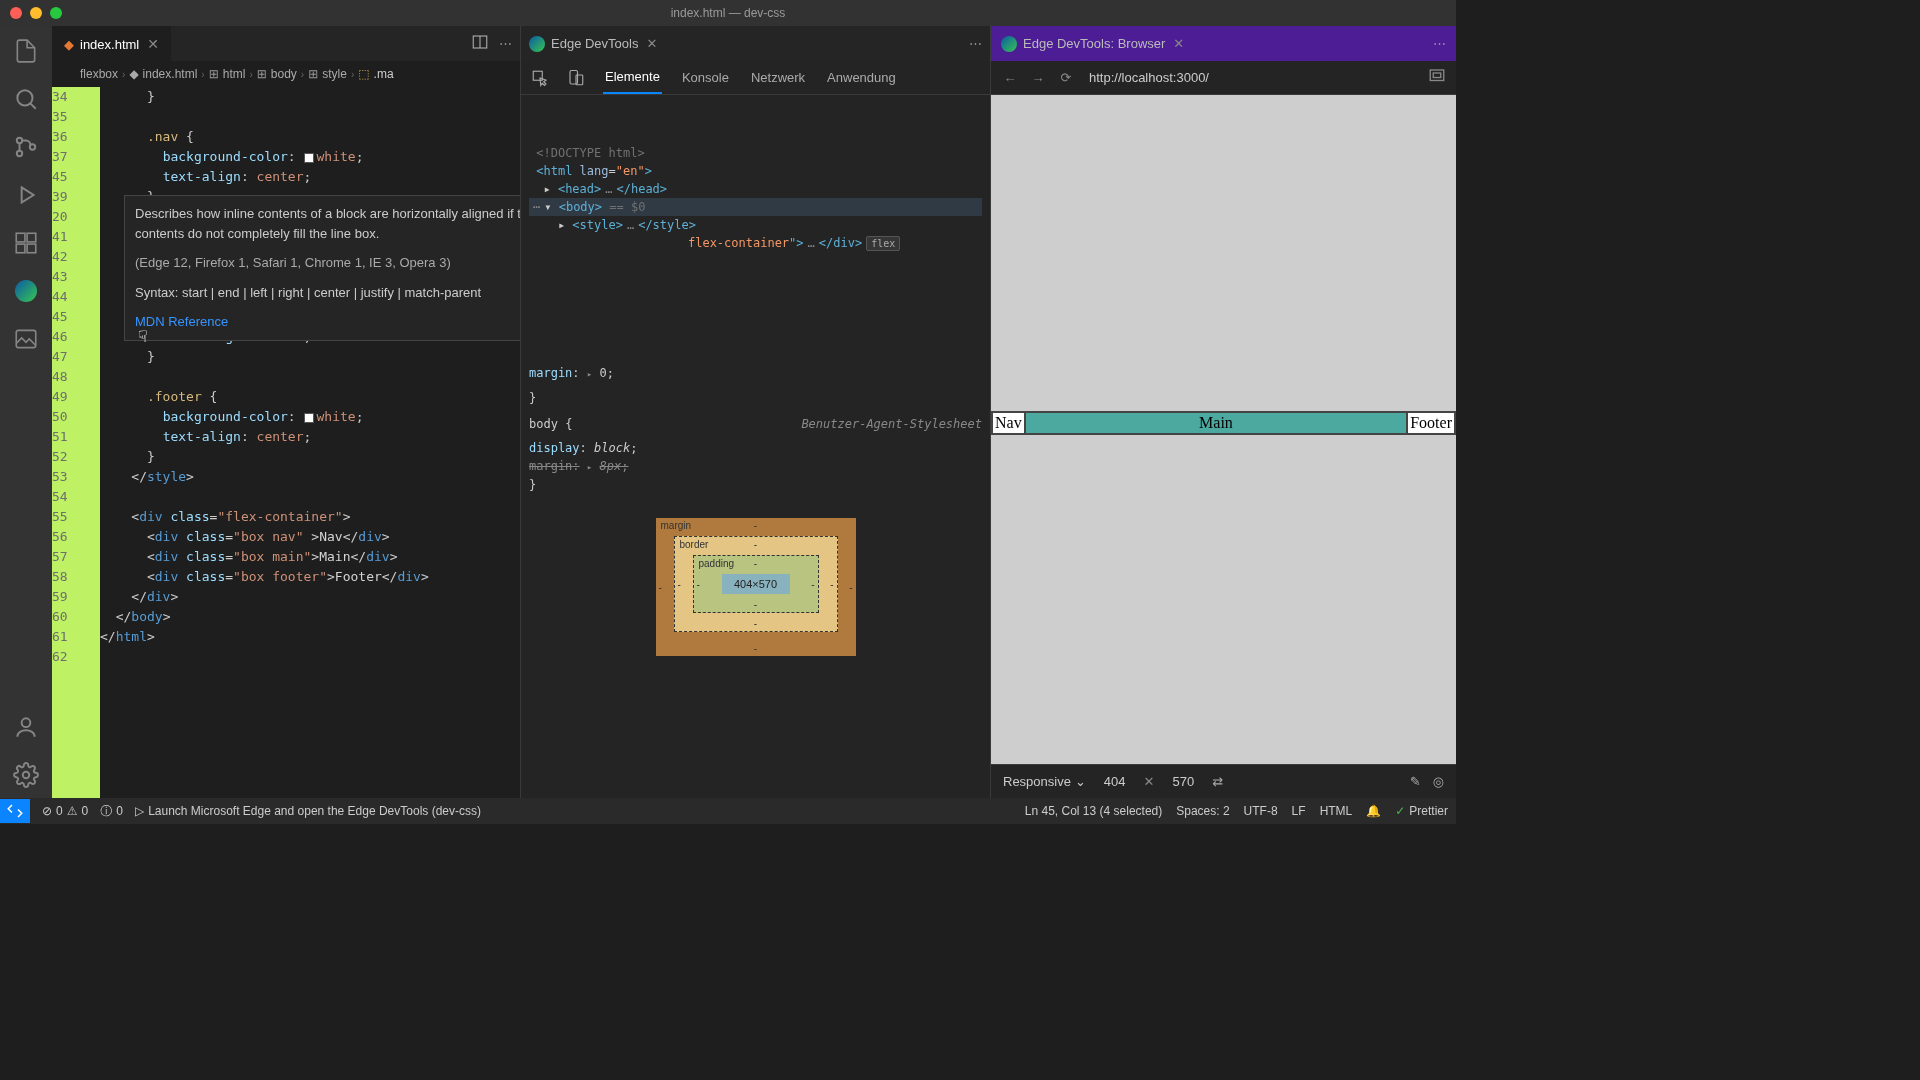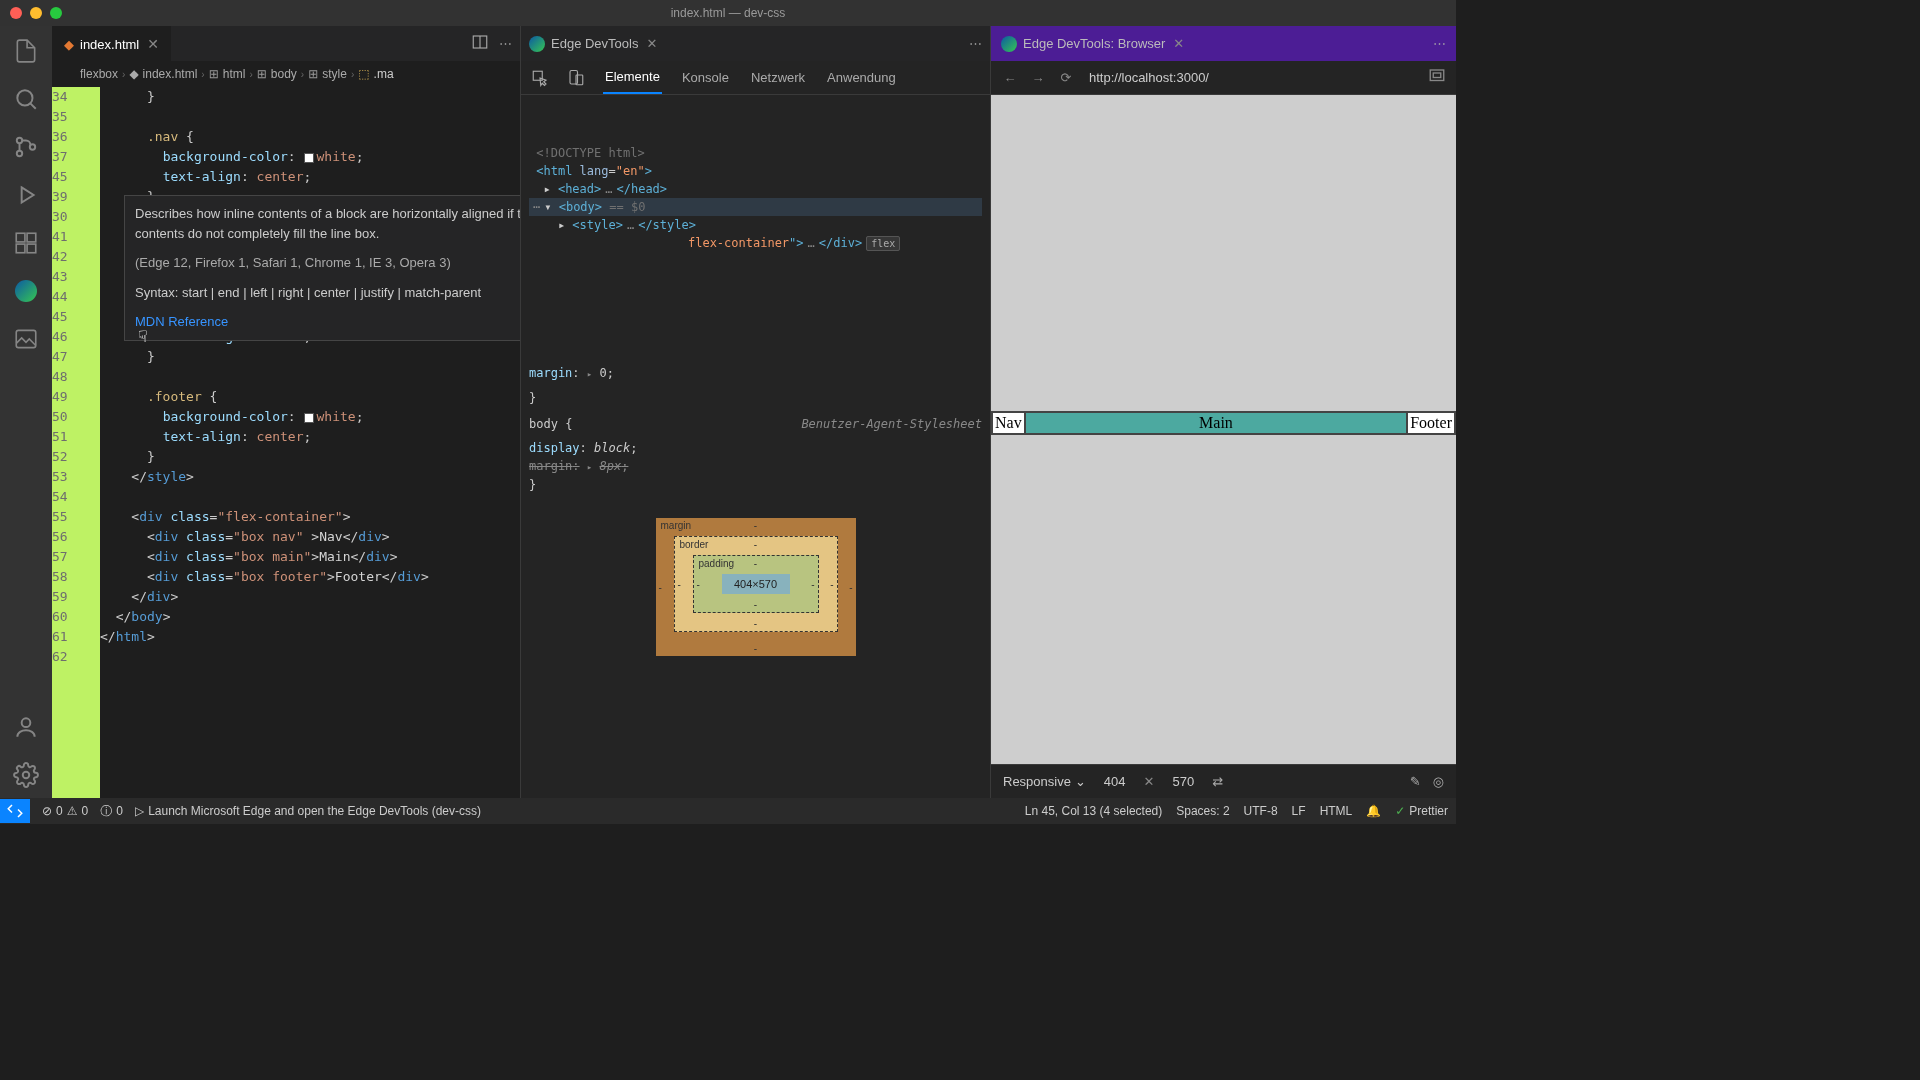--- a/index.html
+++ b/index.html
@@ -250,21 +250,21 @@
         <span class="sel">.ma</span>
     </div>
     <div class="editor">
       <div class="gutter">
         <div>34</div>
           <div>35</div>
           <div>36</div>
           <div>37</div>
           <div>45</div>
           <div>39</div>
-          <div>30</div>
+          <div>20</div>
           <div>41</div>
           <div>42</div>
           <div>43</div>
           <div>44</div>
           <div>45</div>
           <div>46</div>
           <div>47</div>
           <div>48</div>
           <div>49</div>
           <div>50</div>

